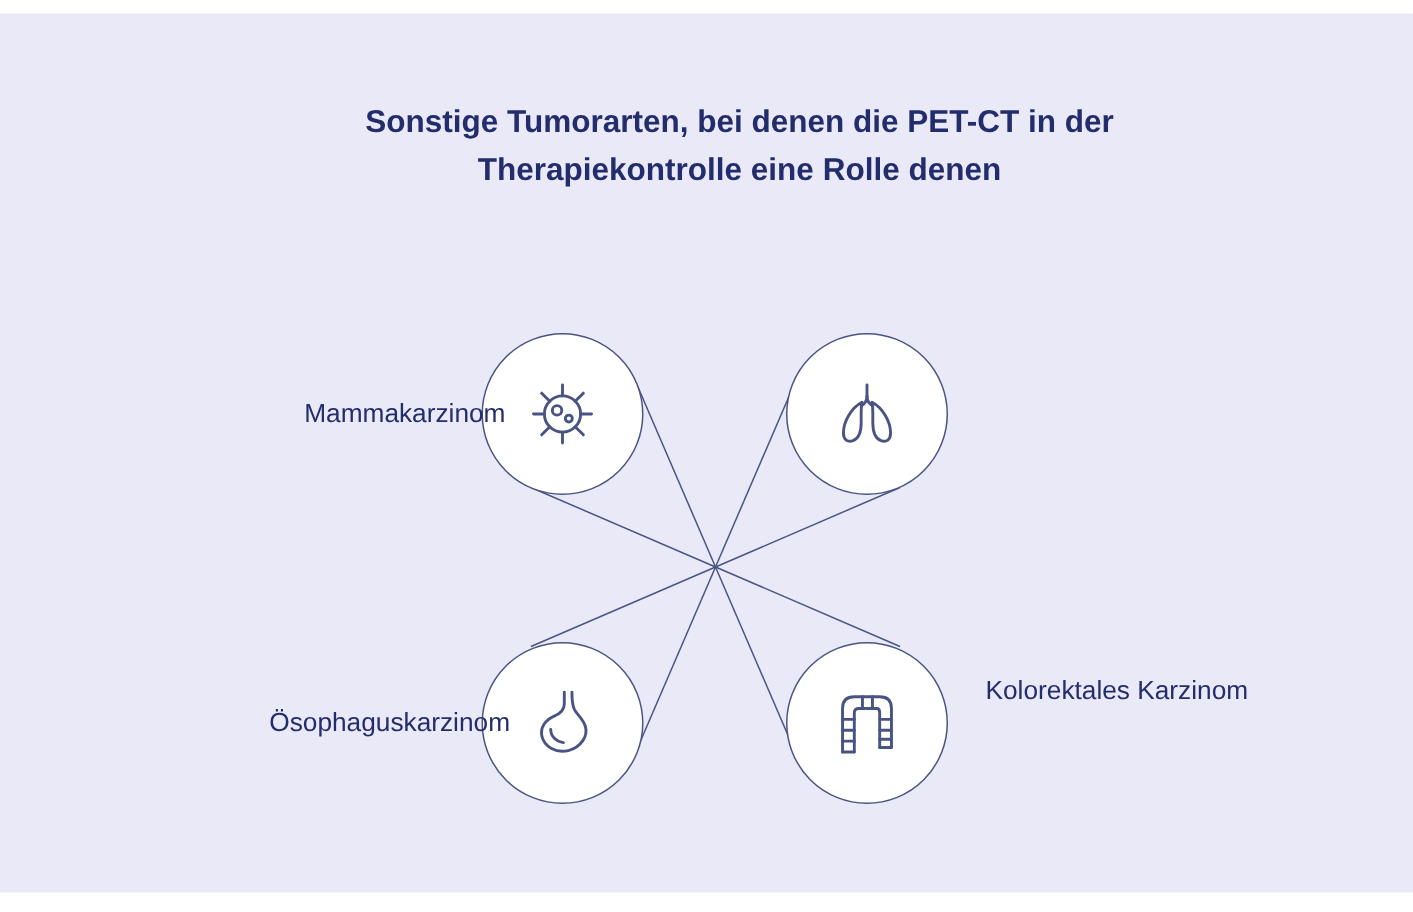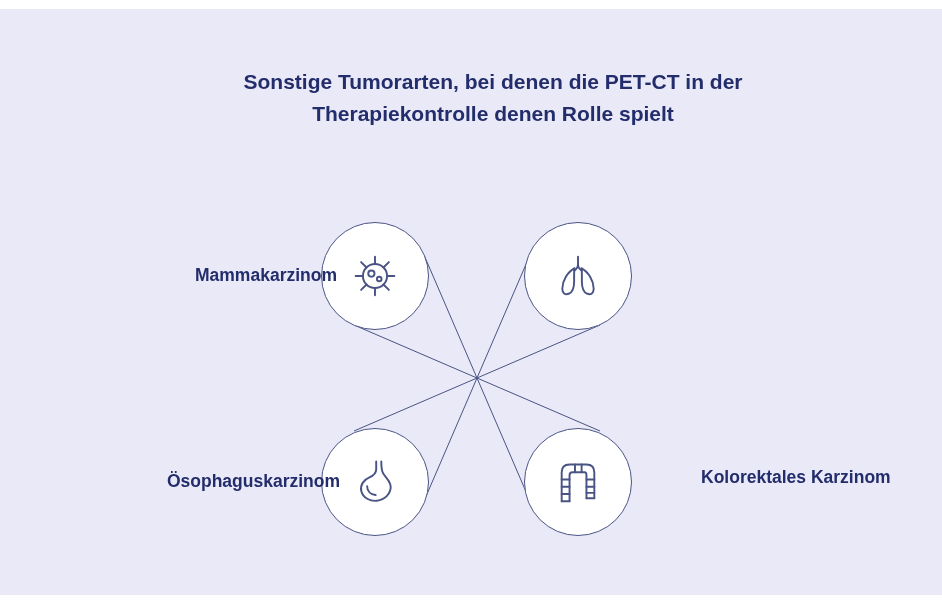--- a/index.html
+++ b/index.html
@@ -53,28 +53,28 @@
     stroke: #4a5484;
     fill: none;
     stroke-width: 1.6;
     stroke-linecap: round;
     stroke-linejoin: round;
   }
 
   .node-label {
     position: absolute;
     font-size: 17.5px;
-    font-weight: 700;
+    font-weight: 400;
     color: #232d6b;
     white-space: nowrap;
   }
   .label-tl { right: 649px; top: 265px; text-align: right; }
   .label-tr { left: 657px;  top: 265px; }
   .label-bl { right: 646px; top: 471px; text-align: right; margin-left: 17px; }
-  .label-br { left: 657px;  top: 467px; margin-left: 44px; }
+  .label-br { left: 657px;  top: 450px; }
 </style>
 </head>
 <body>
 
 <div class="stage">
 
   <svg class="connectors" width="942" height="608" viewBox="0 0 942 608" aria-hidden="true">
     <line x1="477" y1="378" x2="424" y2="255"></line>
     <line x1="477" y1="378" x2="354" y2="325"></line>
     <line x1="477" y1="378" x2="530" y2="255"></line>
@@ -83,21 +83,21 @@
     <line x1="477" y1="378" x2="354" y2="431"></line>
     <line x1="477" y1="378" x2="530" y2="501"></line>
     <line x1="477" y1="378" x2="600" y2="431"></line>
   </svg>
 
   <div class="strip top"></div>
   <div class="strip bottom"></div>
 
   <h1 class="title">
     <span>Sonstige Tumorarten, bei denen die PET-CT in der</span><br>
-    <span>Therapiekontrolle denen Rolle spielt</span>
+    <span>Therapiekontrolle eine Rolle denen</span>
   </h1>
 
   <div class="circle tl">
     <svg class="icon" width="58" height="58" viewBox="0 0 48 48" aria-hidden="true">
       <circle cx="24" cy="24" r="10"></circle>
       <path d="M34 24 L40 24"></path>
       <path d="M31 17 L35.5 12.5"></path>
       <path d="M24 14 L24 8"></path>
       <path d="M17 17 L12.5 12.5"></path>
       <path d="M14 24 L8 24"></path>

